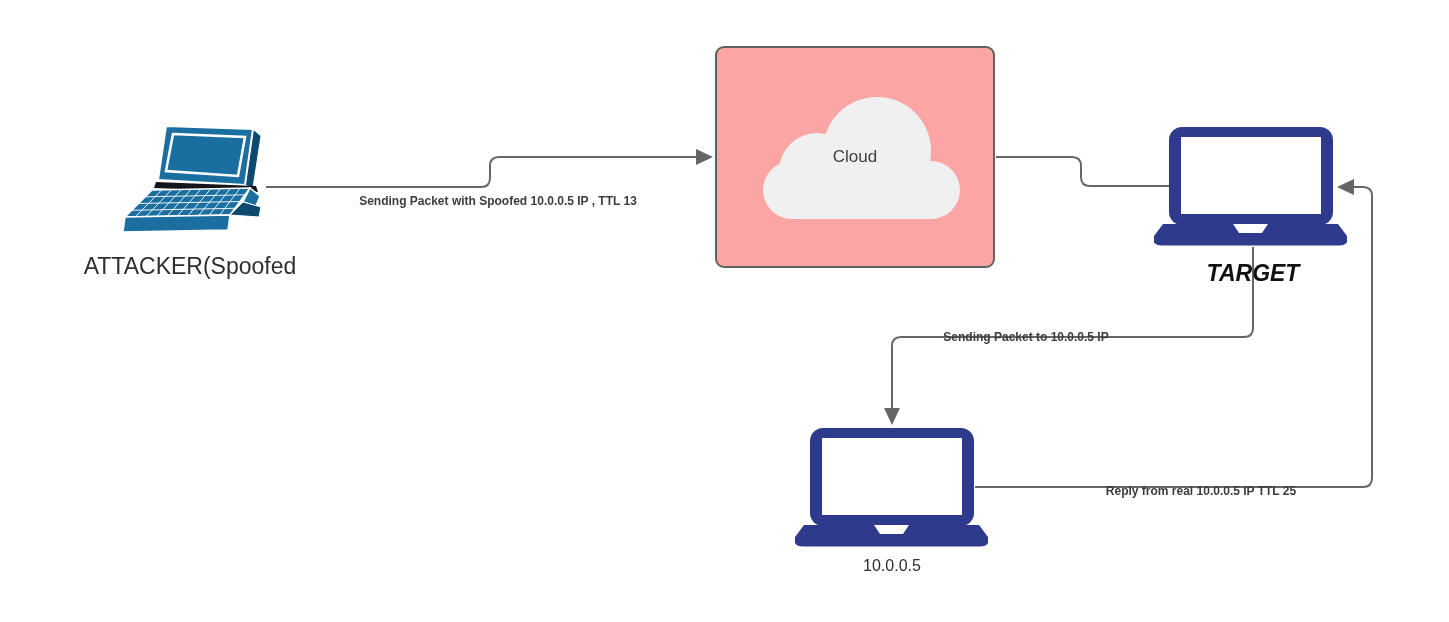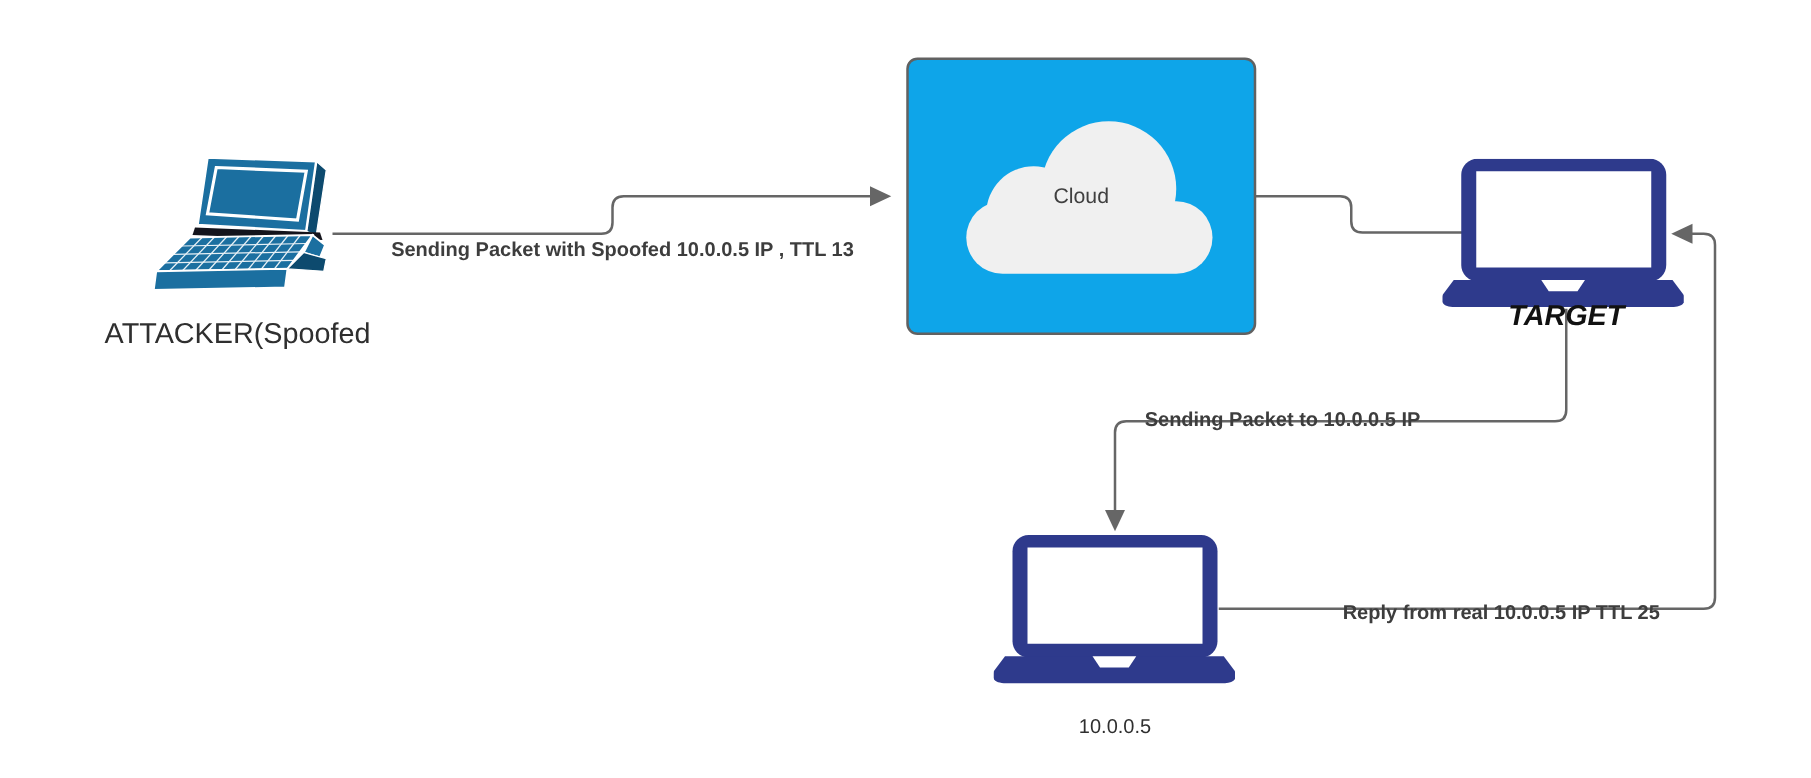--- a/index.html
+++ b/index.html
@@ -31,39 +31,38 @@
   }
   .arrow-head { fill: #666666; stroke: none; }
 
   
   .cloud-box {
     position: absolute;
     left: 715px; top: 46px;
     width: 280px; height: 222px;
     border: 2.5px solid #616161;
     border-radius: 9px;
-    background: #0ea5e9;
-    margin-left: 10px;
+    background: #fca5a5;
   }
   .cloud-box svg { position: absolute; left: 0; top: 0; }
   .cloud-label {
     position: absolute;
     left: 0; top: 98px; width: 100%;
     text-align: center;
     font-size: 17px;
     line-height: 22px;
     color: #404040;
   }
 
   
   .edge-label {
     position: absolute;
     transform: translate(-50%, -50%);
     white-space: nowrap;
-    font-size: 16px;
+    font-size: 12px;
     font-weight: bold;
     color: #3d3d3d;
   }
   .node-label {
     position: absolute;
     transform: translateX(-50%);
     text-align: center;
     white-space: nowrap;
     font-size: 23px;
     line-height: 26px;
@@ -147,31 +146,31 @@
   </div>
 
   <div class="abs laptop-front" style="left:1154px; top:127px; width:193px; height:121px;">
     <svg width="193" height="121" viewBox="0 0 193 121">
       <rect x="15" y="0" width="164" height="98" rx="13" fill="#2e3a8c"></rect>
       <rect x="27" y="10" width="140" height="77" fill="#ffffff"></rect>
       <path d="M9,97 L184,97 L193,109 C195.5,114.5 192,118.5 185,118.5 L8,118.5 C1,118.5 -2.5,114.5 0,109 Z" fill="#2e3a8c"></path>
       <path d="M79,97 L114,97 L108,106 L85,106 Z" fill="#ffffff"></path>
     </svg>
   </div>
-  <div class="node-label target" style="left:1253px; top:239px;">TARGET</div>
+  <div class="node-label target" style="left:1253px; top:260px;">TARGET</div>
 
   <div class="abs laptop-front" style="left:795px; top:428px; width:193px; height:121px;">
     <svg width="193" height="121" viewBox="0 0 193 121">
       <rect x="15" y="0" width="164" height="98" rx="13" fill="#2e3a8c"></rect>
       <rect x="27" y="10" width="140" height="77" fill="#ffffff"></rect>
       <path d="M9,97 L184,97 L193,109 C195.5,114.5 192,118.5 185,118.5 L8,118.5 C1,118.5 -2.5,114.5 0,109 Z" fill="#2e3a8c"></path>
       <path d="M79,97 L114,97 L108,106 L85,106 Z" fill="#ffffff"></path>
     </svg>
   </div>
-  <div class="node-label real-host" style="left:892px; top:553px;margin-top:16px;">10.0.0.5</div>
+  <div class="node-label real-host" style="left:892px; top:553px;">10.0.0.5</div>
 
   <div class="edge-label" style="left:498px; top:201px;">Sending Packet with Spoofed 10.0.0.5 IP , TTL 13</div>
 
   <div class="edge-label" style="left:982px; top:337px;margin-left:44px;">Sending Packet to 10.0.0.5 IP</div>
 
   <div class="edge-label" style="left:1201px; top:491px;">Reply from real 10.0.0.5 IP TTL 25</div>
 
 </div>
 
 </body></html>

